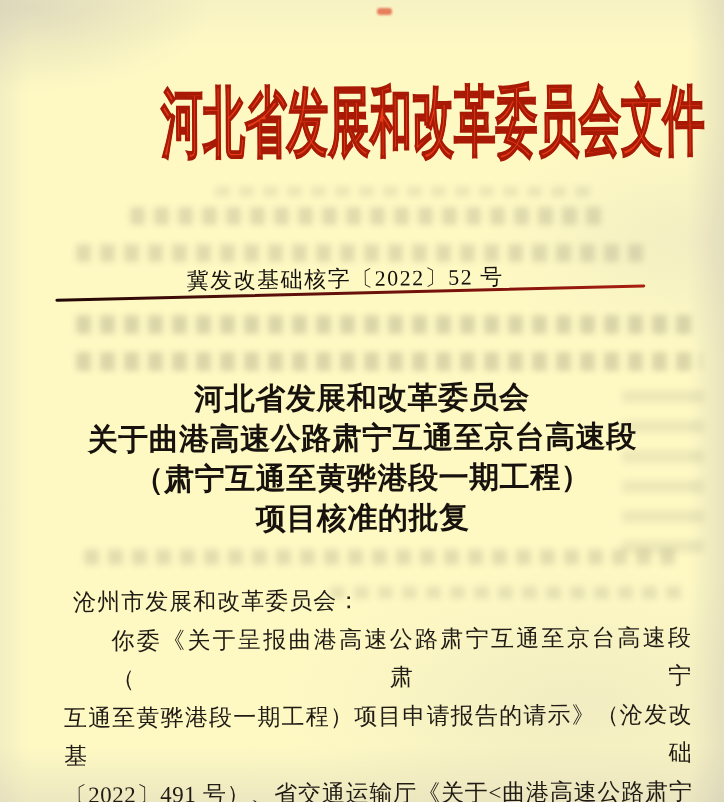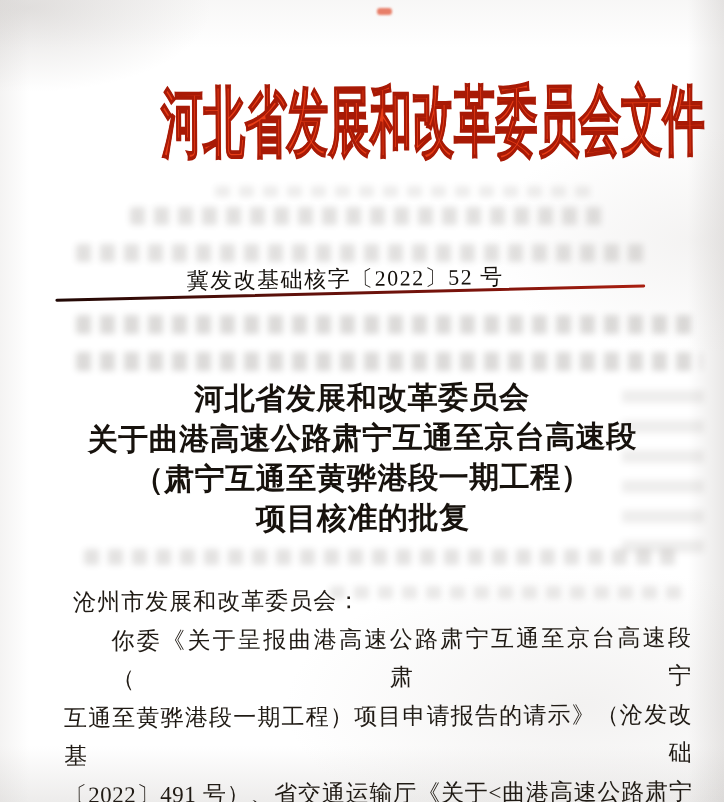--- a/index.html
+++ b/index.html
@@ -4,21 +4,21 @@
 <style>
   html, body {
     margin: 0; padding: 0;
     width: 724px; height: 802px;
     background: #edebea;
     font-family: "Liberation Serif", "DejaVu Serif", serif;
   }
   .paper {
     position: relative;
     width: 724px; height: 802px;
-    background: #ffffff;
+    background: #fef9c3;
     overflow: hidden;
   }
   
   .paper-shade {
     position: absolute; inset: 0; pointer-events: none;
     background:
       radial-gradient(ellipse 260px 120px at 4% 1%, rgba(185,180,177,0.38), rgba(185,180,177,0) 70%),
       radial-gradient(ellipse 300px 160px at 96% 30%, rgba(200,195,192,0.20), rgba(200,195,192,0) 70%),
       radial-gradient(ellipse 420px 200px at 80% 88%, rgba(198,193,190,0.22), rgba(198,193,190,0) 70%),
       linear-gradient(to right, rgba(195,190,187,0.18), rgba(195,190,187,0) 4%),

